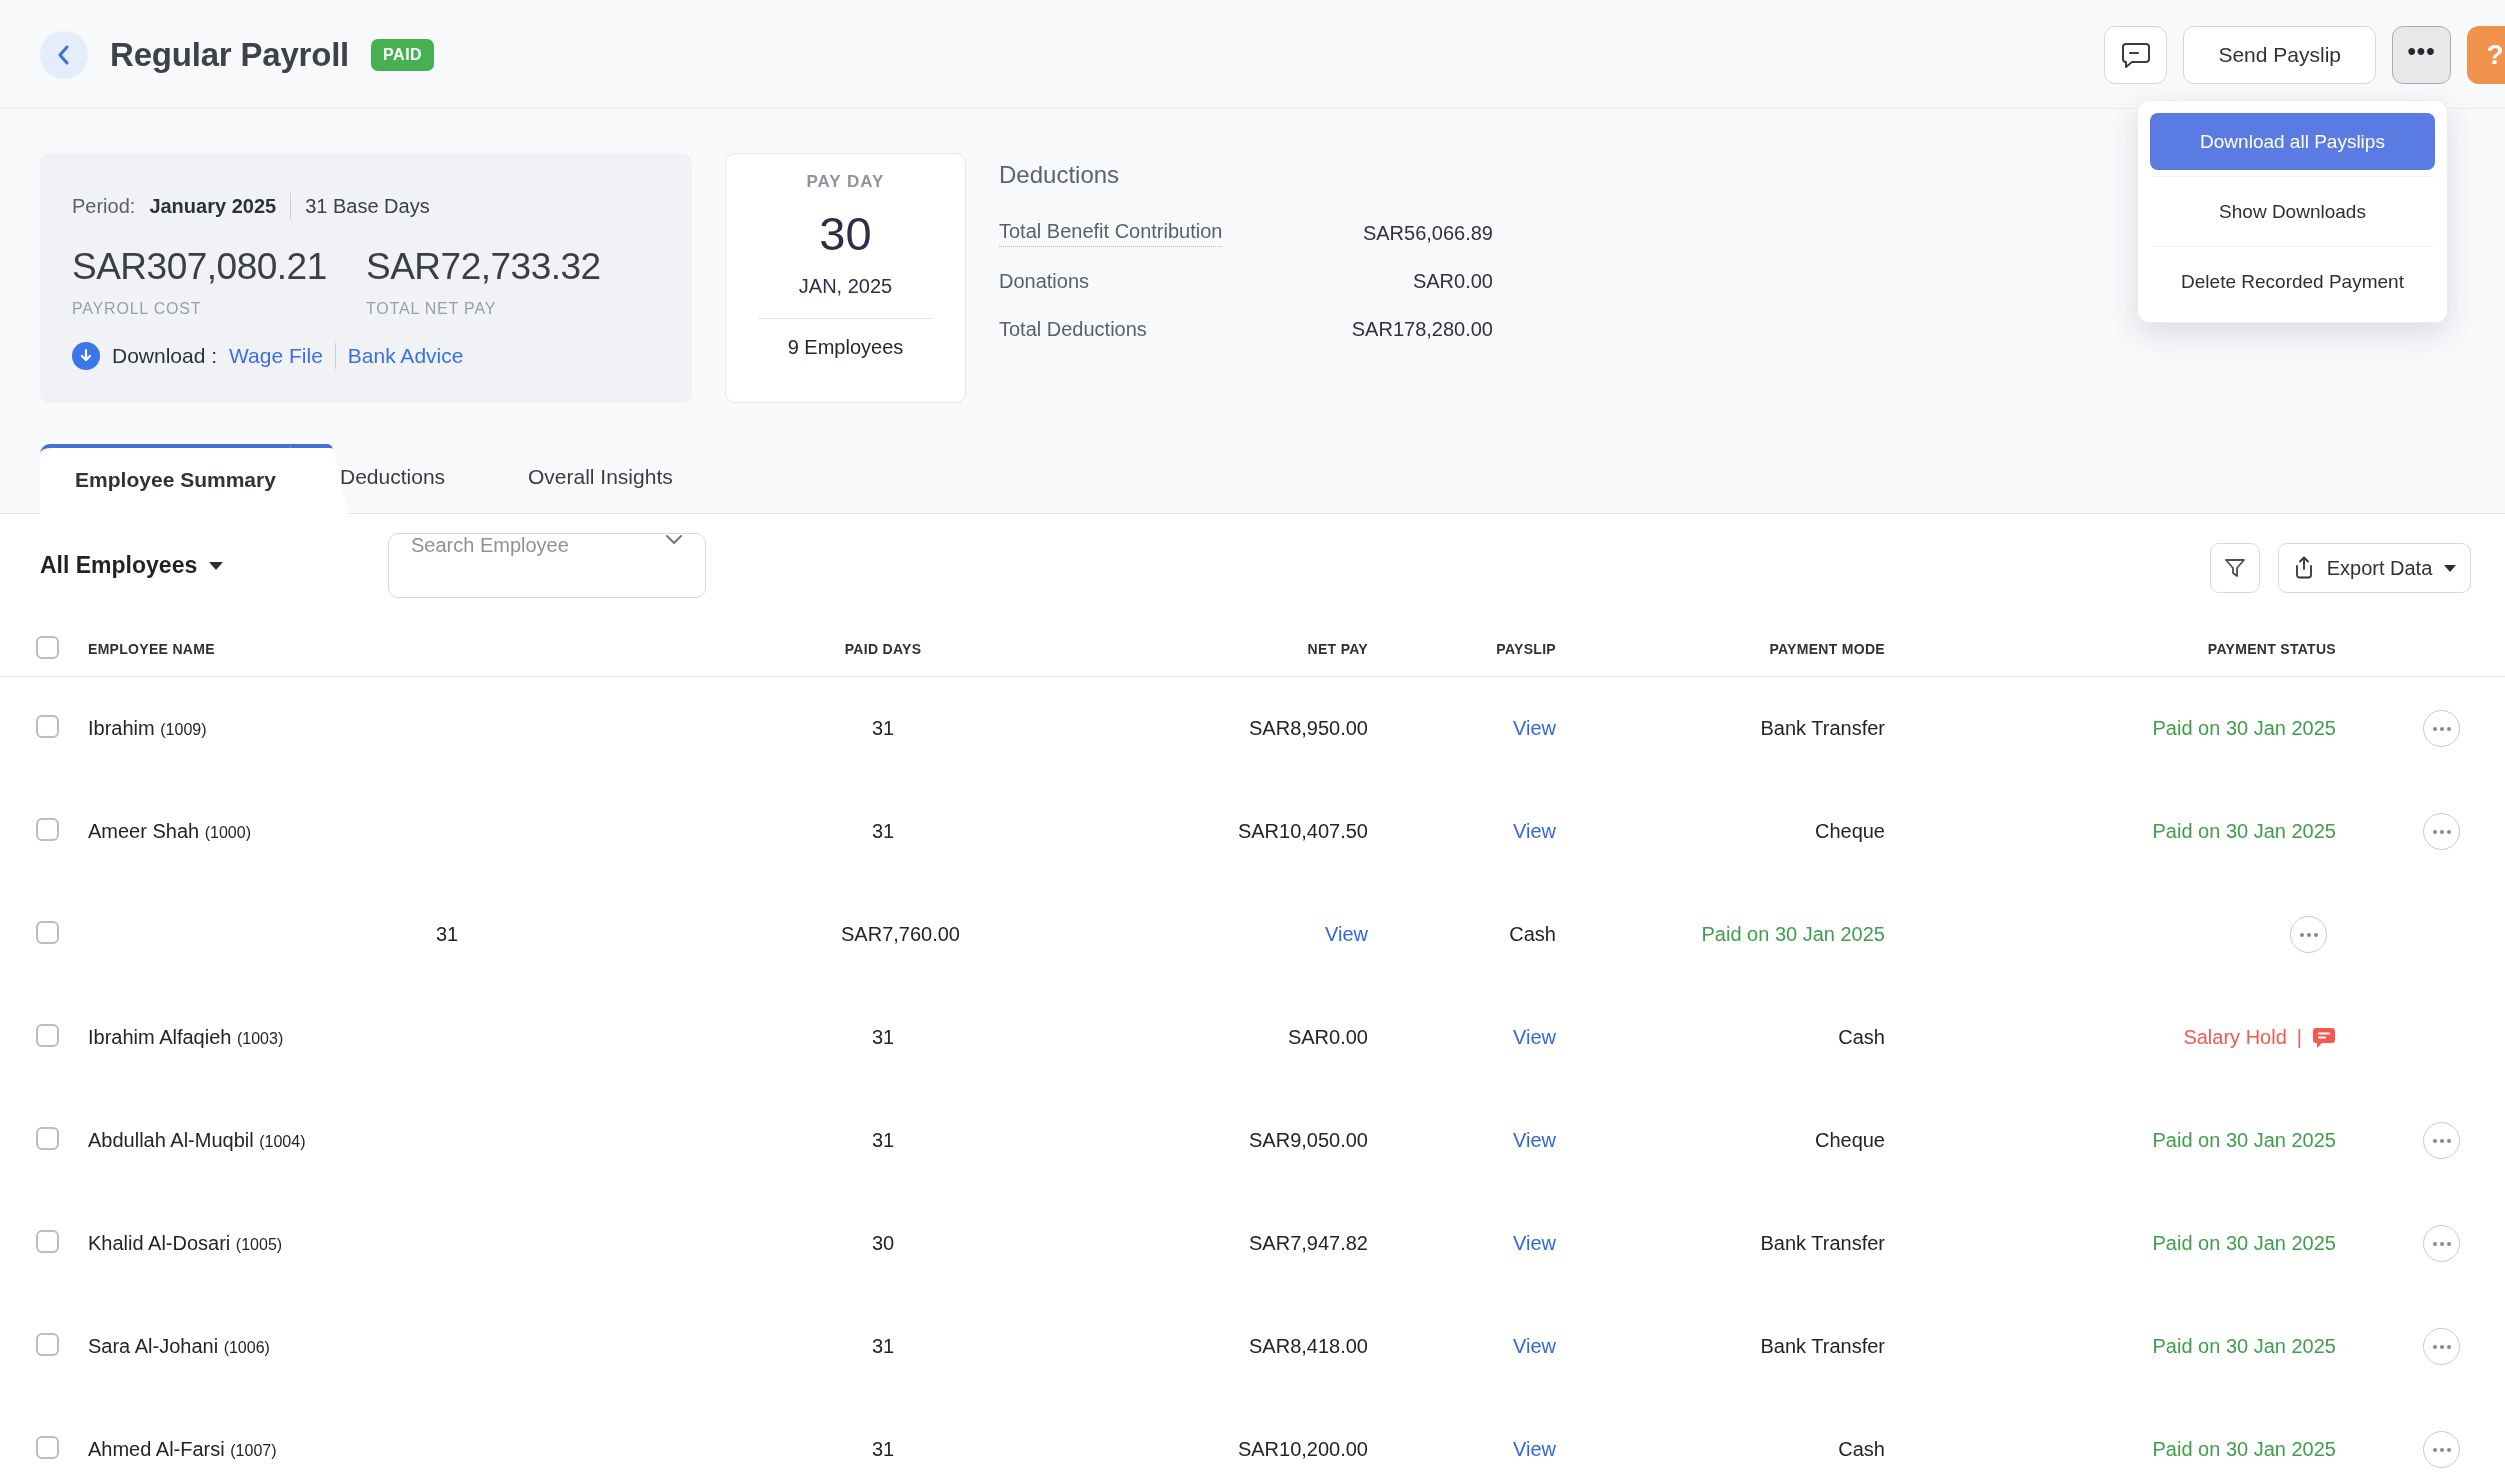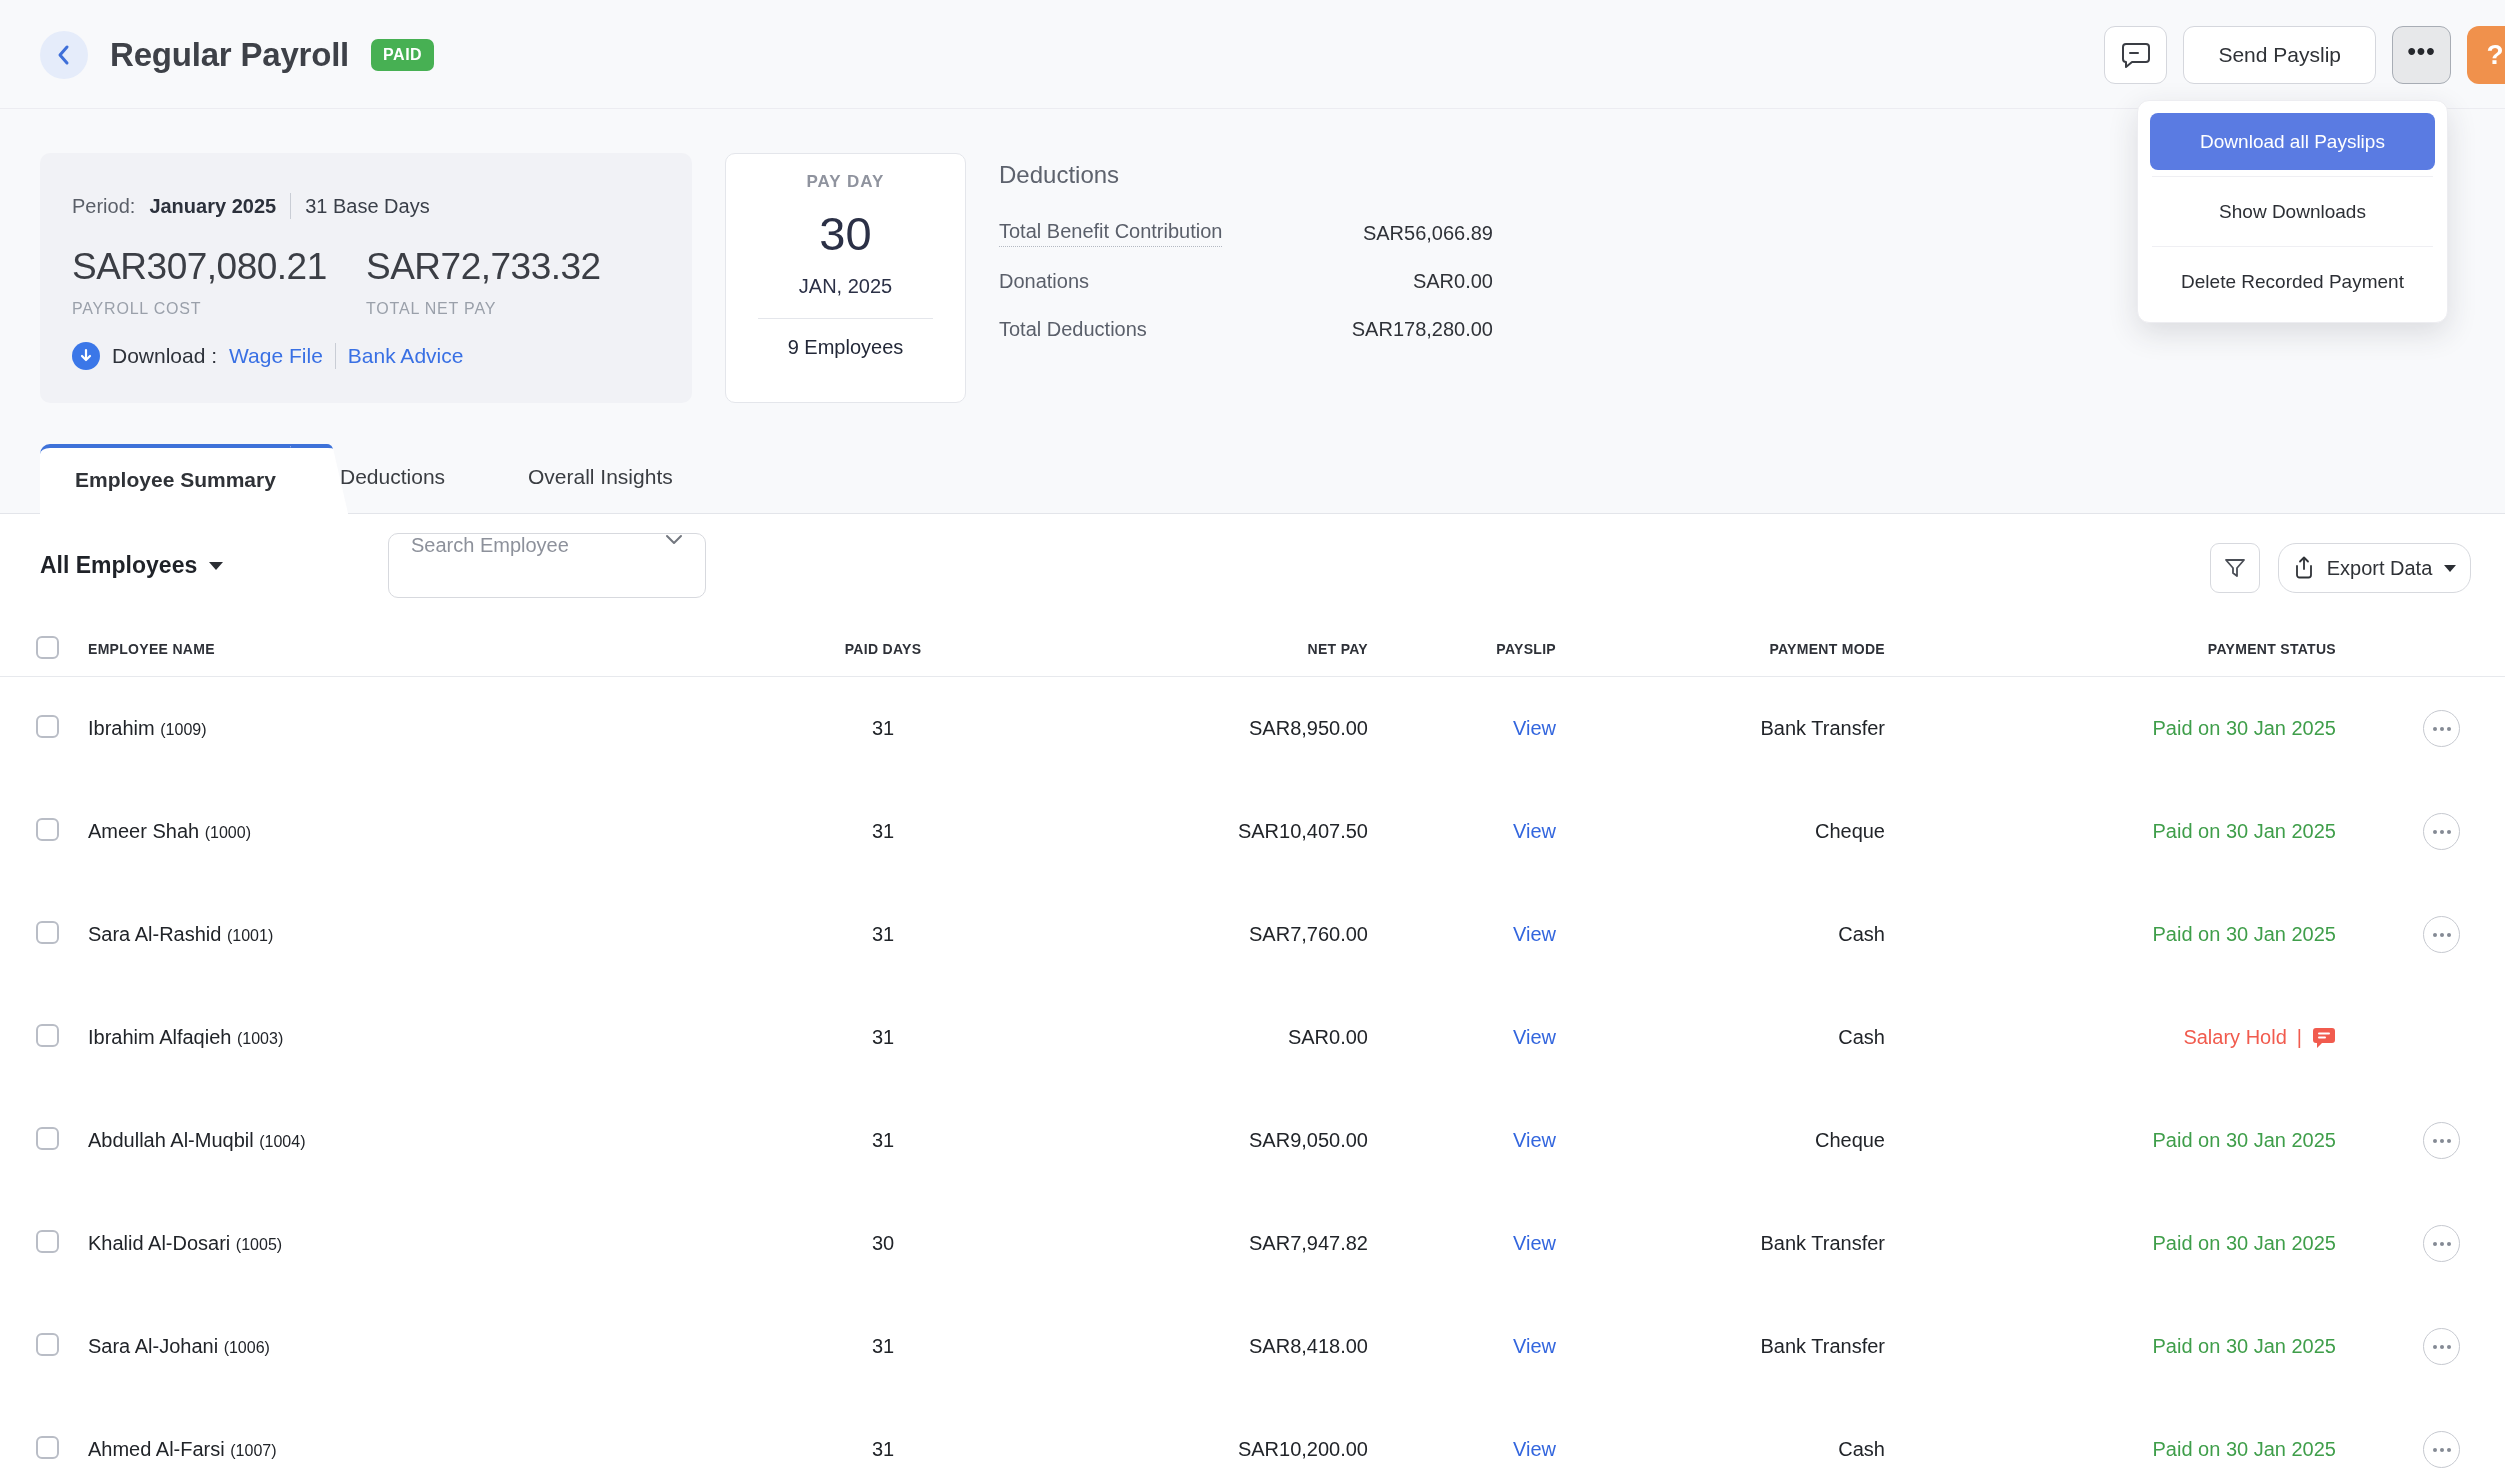--- a/index.html
+++ b/index.html
@@ -63,21 +63,21 @@
   .tab-inactive { position:absolute; bottom:0; height:72px; line-height:72px; font-size:21px; color:#3a3d42; cursor:pointer; }
   .tab-1 { left:340px; } .tab-2 { left:528px; }
 
   
   main { position:relative; height:966px; background:#fff; }
   .emp-filter { position:absolute; left:40px; top:38px; display:flex; align-items:center; gap:12px; font-size:23px; font-weight:700; color:#1f2228; cursor:pointer; }
   .caret-down { width:0; height:0; border-left:7px solid transparent; border-right:7px solid transparent; border-top:8px solid #2b2e34; display:inline-block; }
   .search-select { position:absolute; left:388px; top:19px; width:318px; height:65px; background:#fff; border:1px solid #d7d9de; border-radius:10px; display:flex; justify-content:space-between; padding:0 22px; cursor:pointer; }
   .search-ph { font-size:20px; color:#8d919b; }
   .filter-btn { position:absolute; left:2210px; top:29px; width:50px; height:50px; background:#fff; border:1px solid #d7d9de; border-radius:9px; display:flex; align-items:center; justify-content:center; cursor:pointer; }
-  .export-btn { position:absolute; left:2278px; top:29px; width:193px; height:50px; background:#fff; border:1px solid #d7d9de; border-radius:18px; display:flex; align-items:center; justify-content:center; gap:12px; font-size:20px; color:#2f3237; cursor:pointer; }
+  .export-btn { position:absolute; left:2278px; top:29px; width:193px; height:50px; background:#fff; border:1px solid #d7d9de; border-radius:9px; display:flex; align-items:center; justify-content:center; gap:12px; font-size:20px; color:#2f3237; cursor:pointer; }
   .export-btn .caret-down { border-top-width:7px; border-left-width:6px; border-right-width:6px; }
 
   .grid-cols { display:grid; grid-template-columns:52px 718px 154px 408px 188px 329px 451px 133px; align-items:center; padding:0 36px; }
   .thead { position:absolute; left:0; top:107px; width:2505px; height:56px; border-bottom:1px solid #e7e9ed; font-size:14px; font-weight:700; color:#2e3138; letter-spacing:0.3px; }
   .th-c { text-align:center; } .th-r { text-align:right; }
   .tbody { position:absolute; left:0; top:163px; width:2505px; }
   .trow { height:103px; }
   .cell-name { font-size:20px; font-weight:500; color:#212429; }
   .cell-name .emp-id { font-size:16px; font-weight:400; }
   .cell-days { text-align:center; font-size:20px; color:#212429; }
@@ -280,21 +280,20 @@
       <span class="more-dots">
             <i></i>
             <i></i>
             <i></i>
           </span>
     </span>
   </div>
 
   <div class="trow grid-cols">
     <span><span class="checkbox"></span></span>
-    <span class="cell-name"><span>Sara Al-Rashid</span> <span class="emp-id">(1001)</span></span>
     <span class="cell-days">31</span>
     <span class="cell-net">SAR7,760.00</span>
     <span class="cell-payslip"><a class="view-link">View</a></span>
     <span class="cell-mode">Cash</span>
     <span class="cell-status">
       <span>Paid on 30 Jan 2025</span>
 
     </span>
     <span class="cell-more">
       <span class="more-dots">

